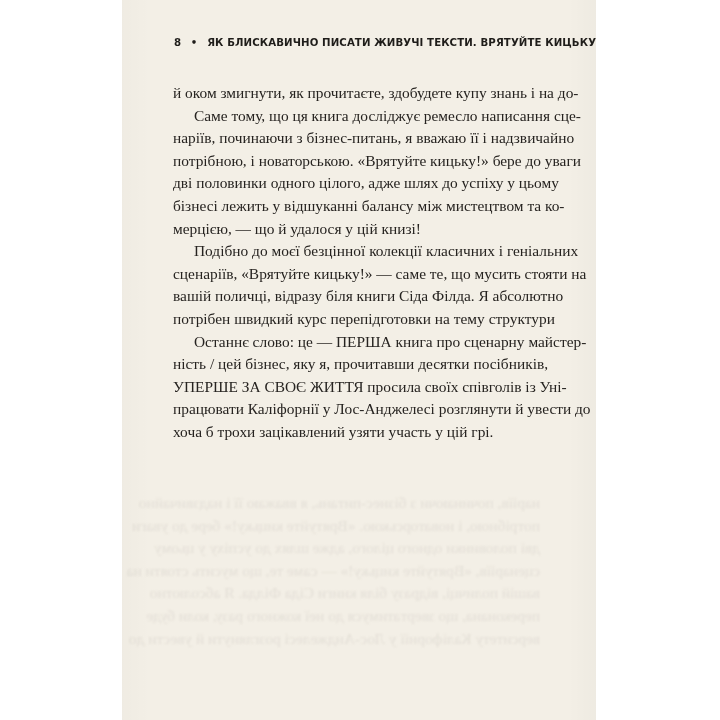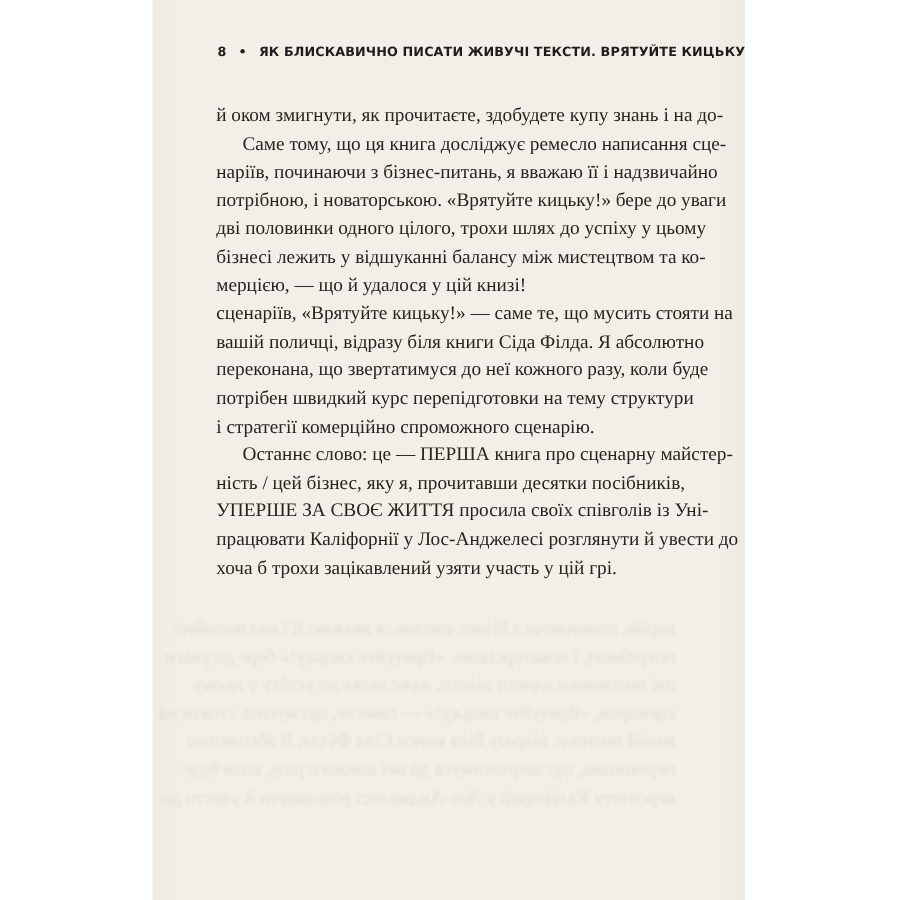--- a/index.html
+++ b/index.html
@@ -86,29 +86,28 @@
     <span>ЯК БЛИСКАВИЧНО ПИСАТИ ЖИВУЧІ ТЕКСТИ. ВРЯТУЙТЕ КИЦЬКУ!</span>
   </div>
 
   <div class="body-text">
 
     <span class="line">й оком змигнути, як прочитаєте, здобудете купу знань і на до-</span>
 
     <span class="line indent">Саме тому, що ця книга досліджує ремесло написання сце-</span>
     <span class="line">наріїв, починаючи з бізнес-питань, я вважаю її і надзвичайно</span>
     <span class="line">потрібною, і новаторською. «Врятуйте кицьку!» бере до уваги</span>
-    <span class="line">дві половинки одного цілого, трохи шлях до успіху у цьому</span>
+    <span class="line">дві половинки одного цілого, адже шлях до успіху у цьому</span>
     <span class="line">бізнесі лежить у відшуканні балансу між мистецтвом та ко-</span>
     <span class="line last">мерцією, — що й удалося у цій книзі!</span>
 
+    <span class="line indent">Подібно до моєї безцінної колекції класичних і геніальних</span>
     <span class="line">сценаріїв, «Врятуйте кицьку!» — саме те, що мусить стояти на</span>
     <span class="line">вашій поличці, відразу біля книги Сіда Філда. Я абсолютно</span>
-    <span class="line">переконана, що звертатимуся до неї кожного разу, коли буде</span>
     <span class="line">потрібен швидкий курс перепідготовки на тему структури</span>
-    <span class="line last">і стратегії комерційно спроможного сценарію.</span>
 
     <span class="line indent">Останнє слово: це — ПЕРША книга про сценарну майстер-</span>
     <span class="line">ність / цей бізнес, яку я, прочитавши десятки посібників,</span>
     <span class="line">УПЕРШЕ ЗА СВОЄ ЖИТТЯ просила своїх співголів із Уні-</span>
     <span class="line">працювати Каліфорнії у Лос-Анджелесі розглянути й увести до</span>
     <span class="line last">хоча б трохи зацікавлений узяти участь у цій грі.</span>
   </div>
 
   <div class="bleed" aria-hidden="true">
     <span class="line">наріїв, починаючи з бізнес-питань, я вважаю її і надзвичайно</span>

